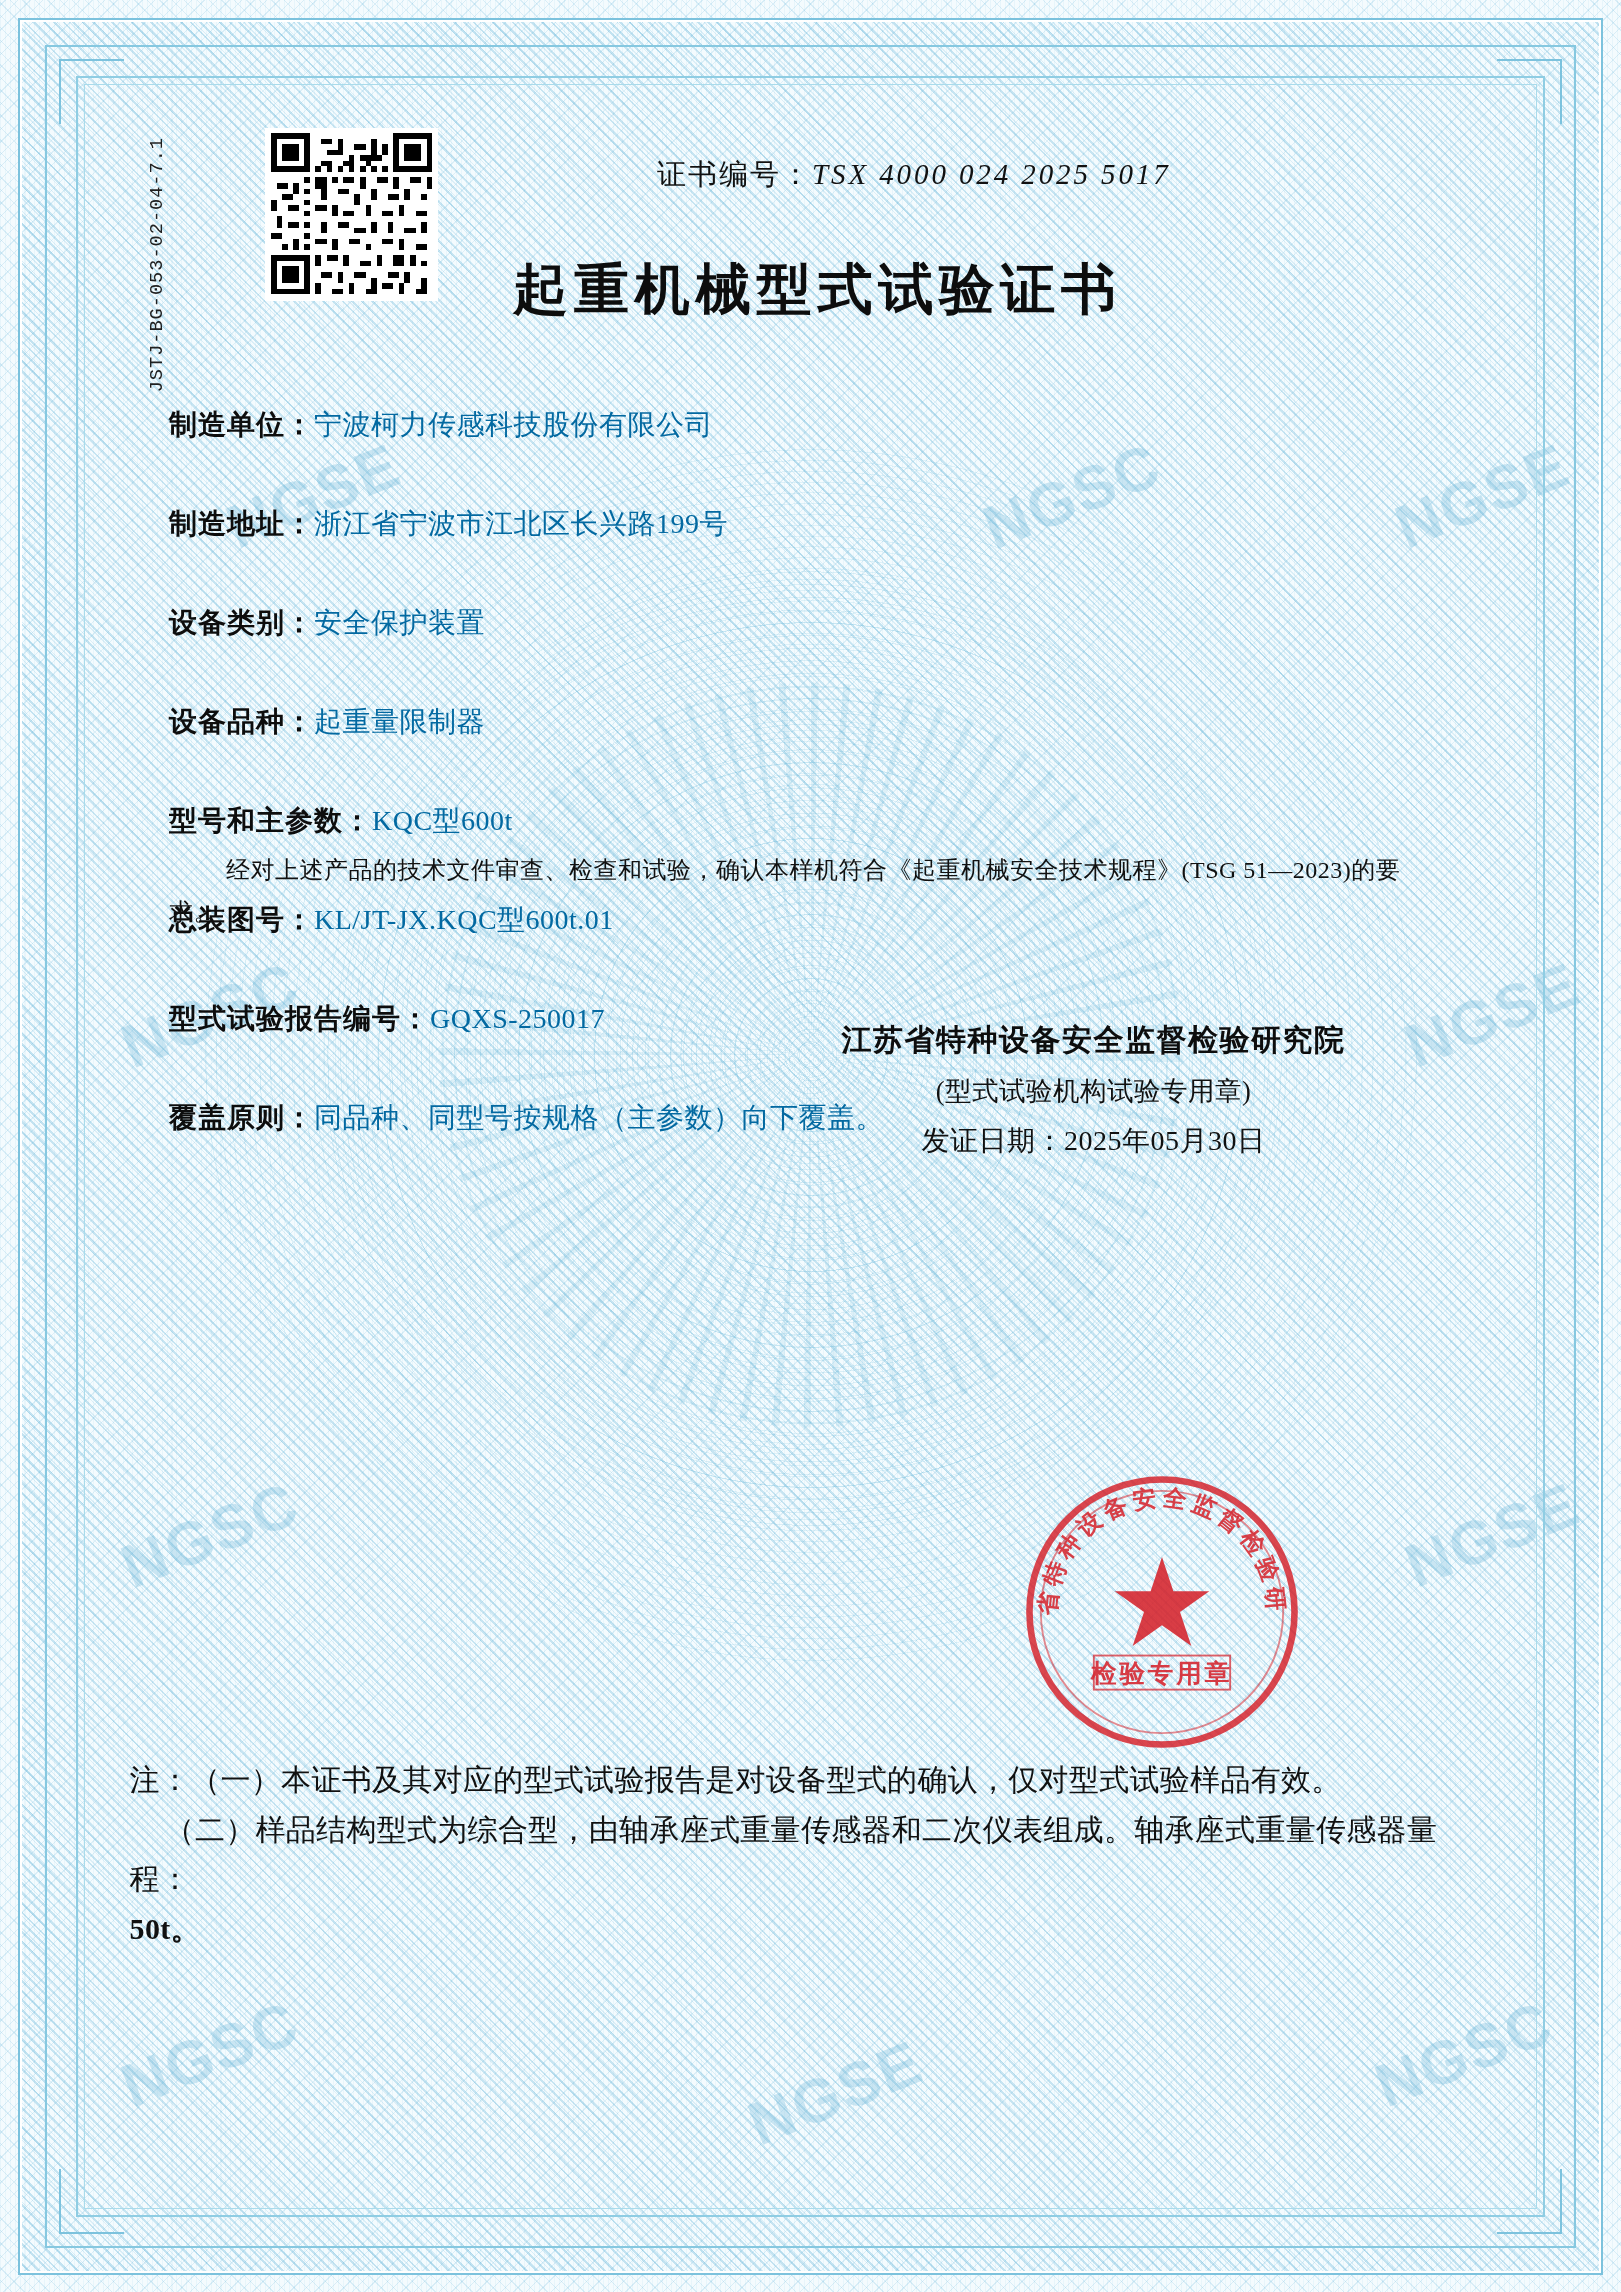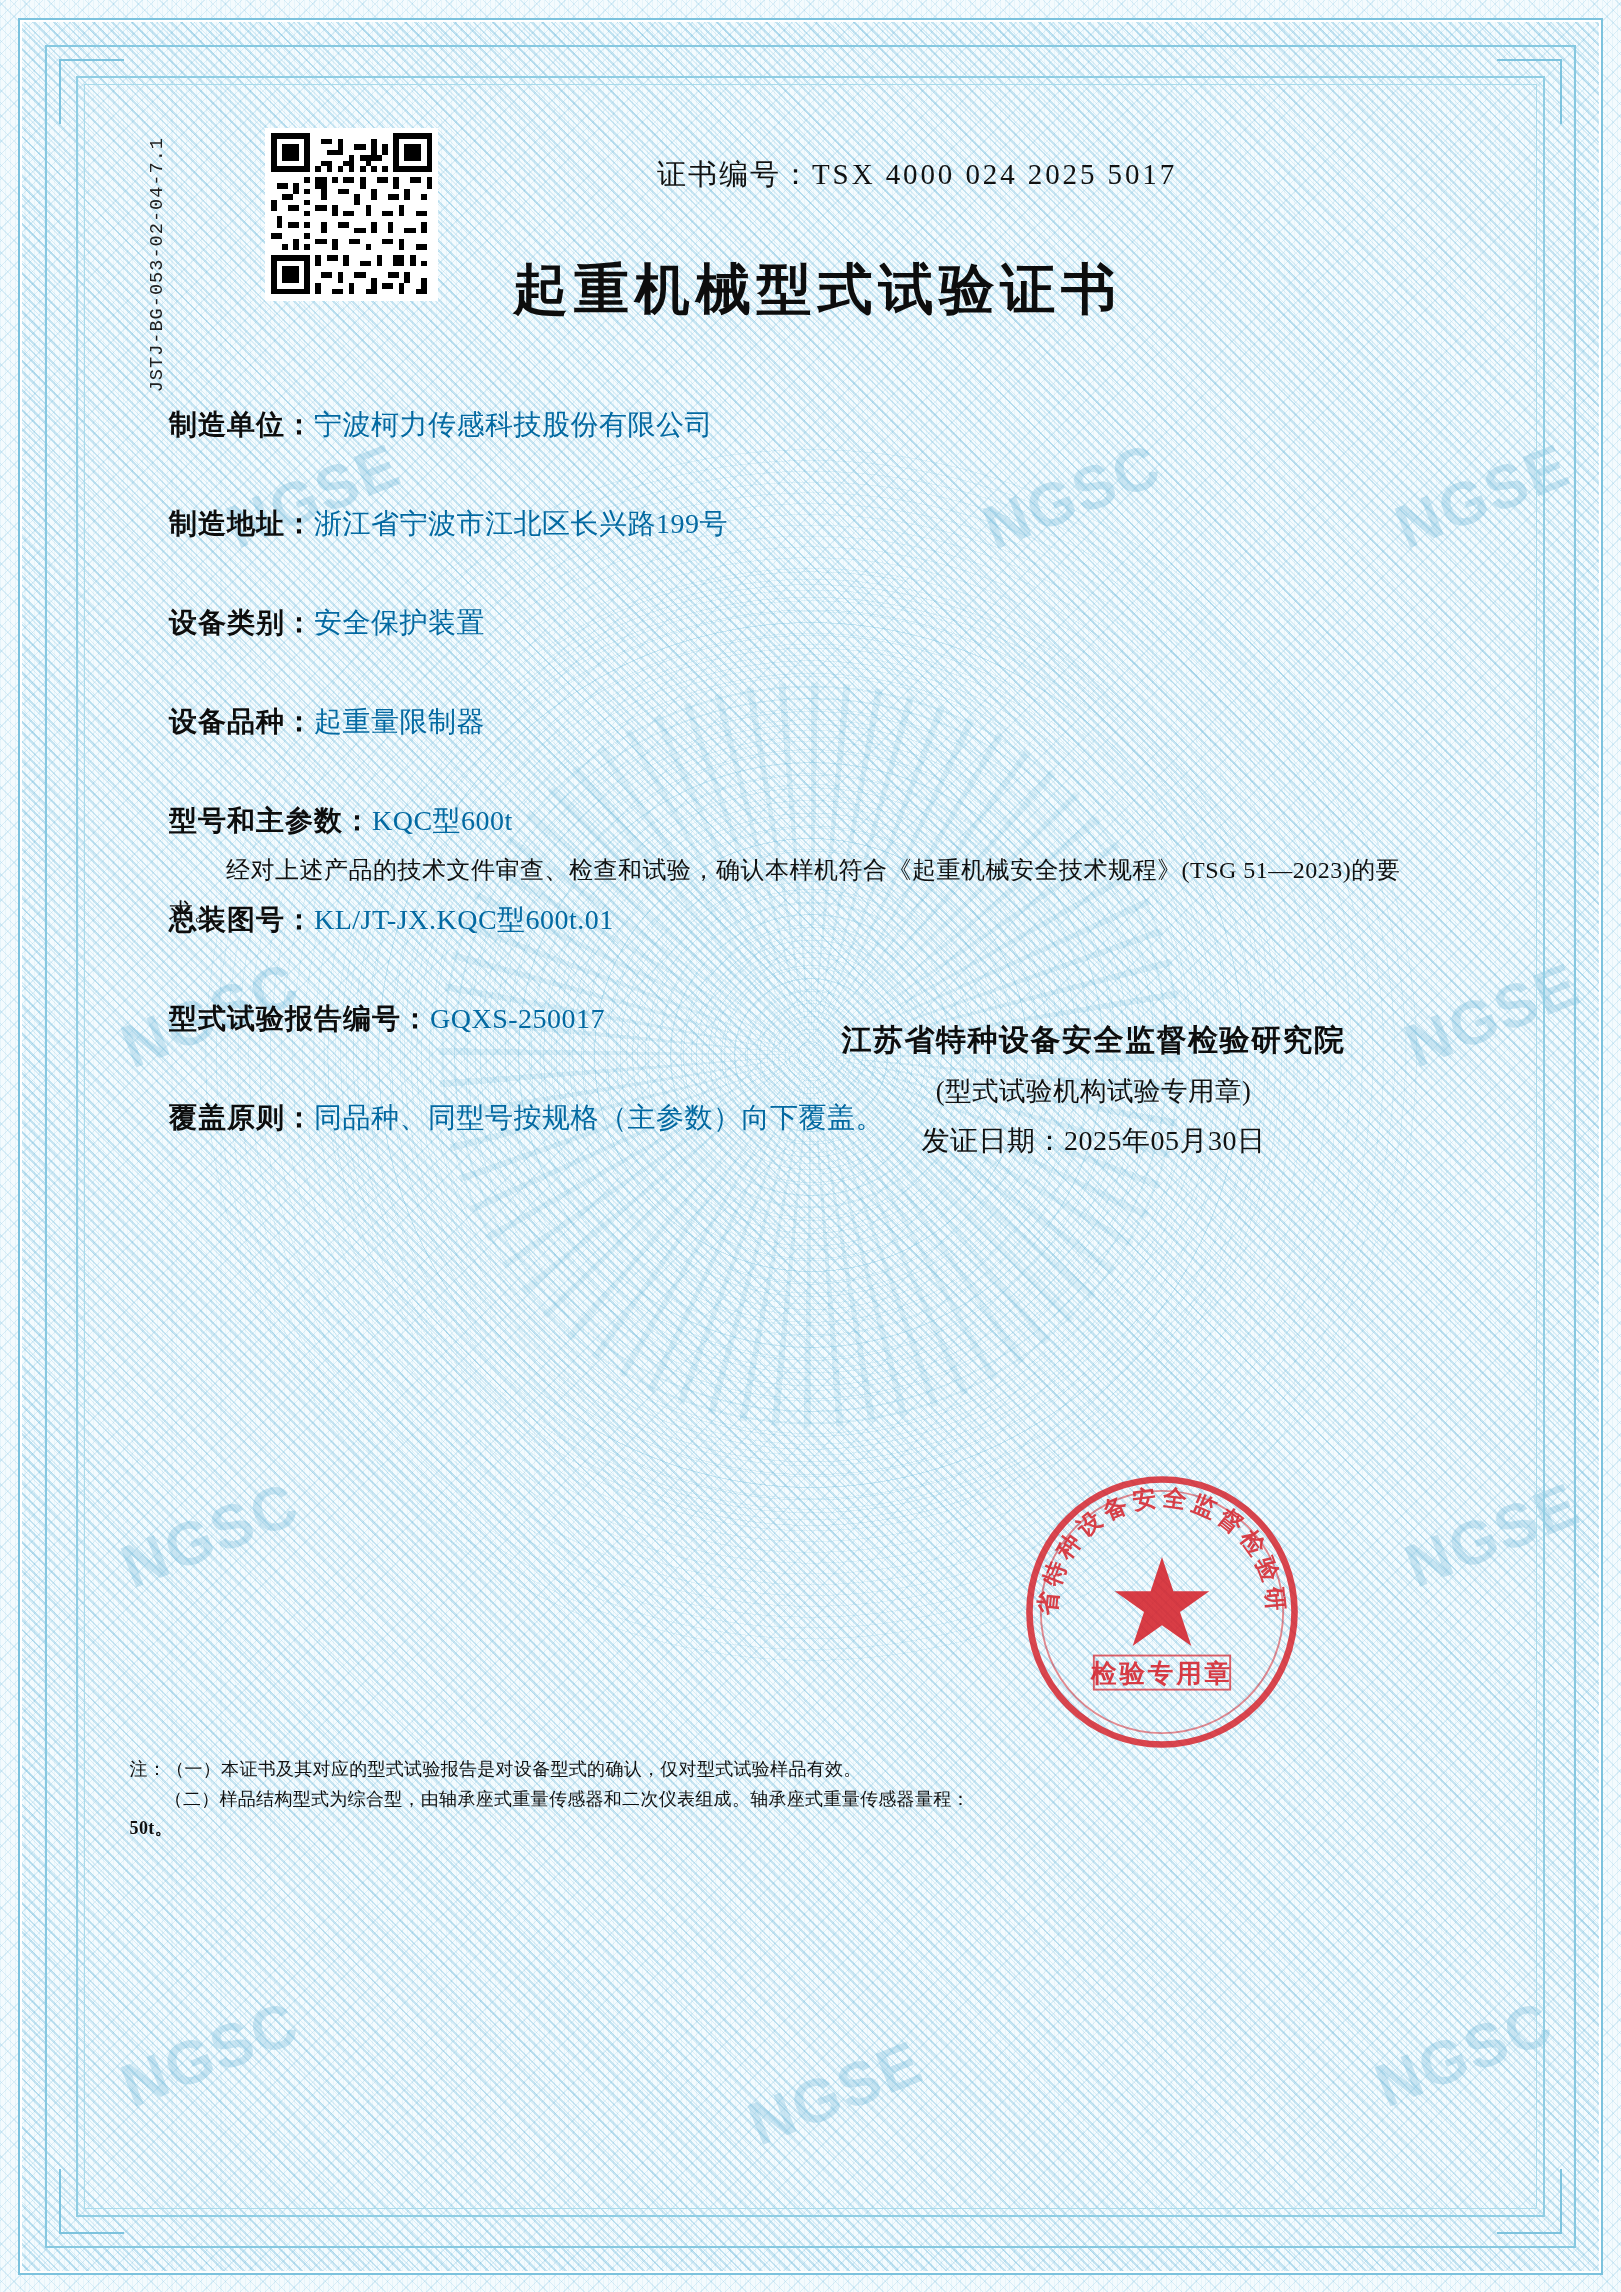--- a/index.html
+++ b/index.html
@@ -165,20 +165,21 @@
     top: 47px;
     font-size: 29px;
     letter-spacing: 1px;
     white-space: nowrap;
     color: #111;
   }
   .cert-no .label { letter-spacing: 2px; }
   .cert-no .value {
     font-family: "Liberation Serif", serif;
     letter-spacing: 2.9px;
+    font-style: italic;
   }
 
   .title {
     position: absolute;
     left: 14px; right: 0;
     top: 145px;
     text-align: center;
     font-size: 55px;
     font-weight: 700;
     letter-spacing: 5.9px;
@@ -259,21 +260,21 @@
     height: 284px;
     pointer-events: none;
     opacity: .92;
   }
 
   .notes {
     position: absolute;
     left: 21.6px;
     right: 23.5px;
     top: 1647px;
-    font-size: 18px;
+    font-size: 30px;
     line-height: 1.65;
     color: #111;
   }
   .notes .n-line { letter-spacing: 0.3px; }
   .notes .n-line.indent { text-indent: 35px; }
 </style>
 </head>
 <body>
 
 <div class="cert-page">

